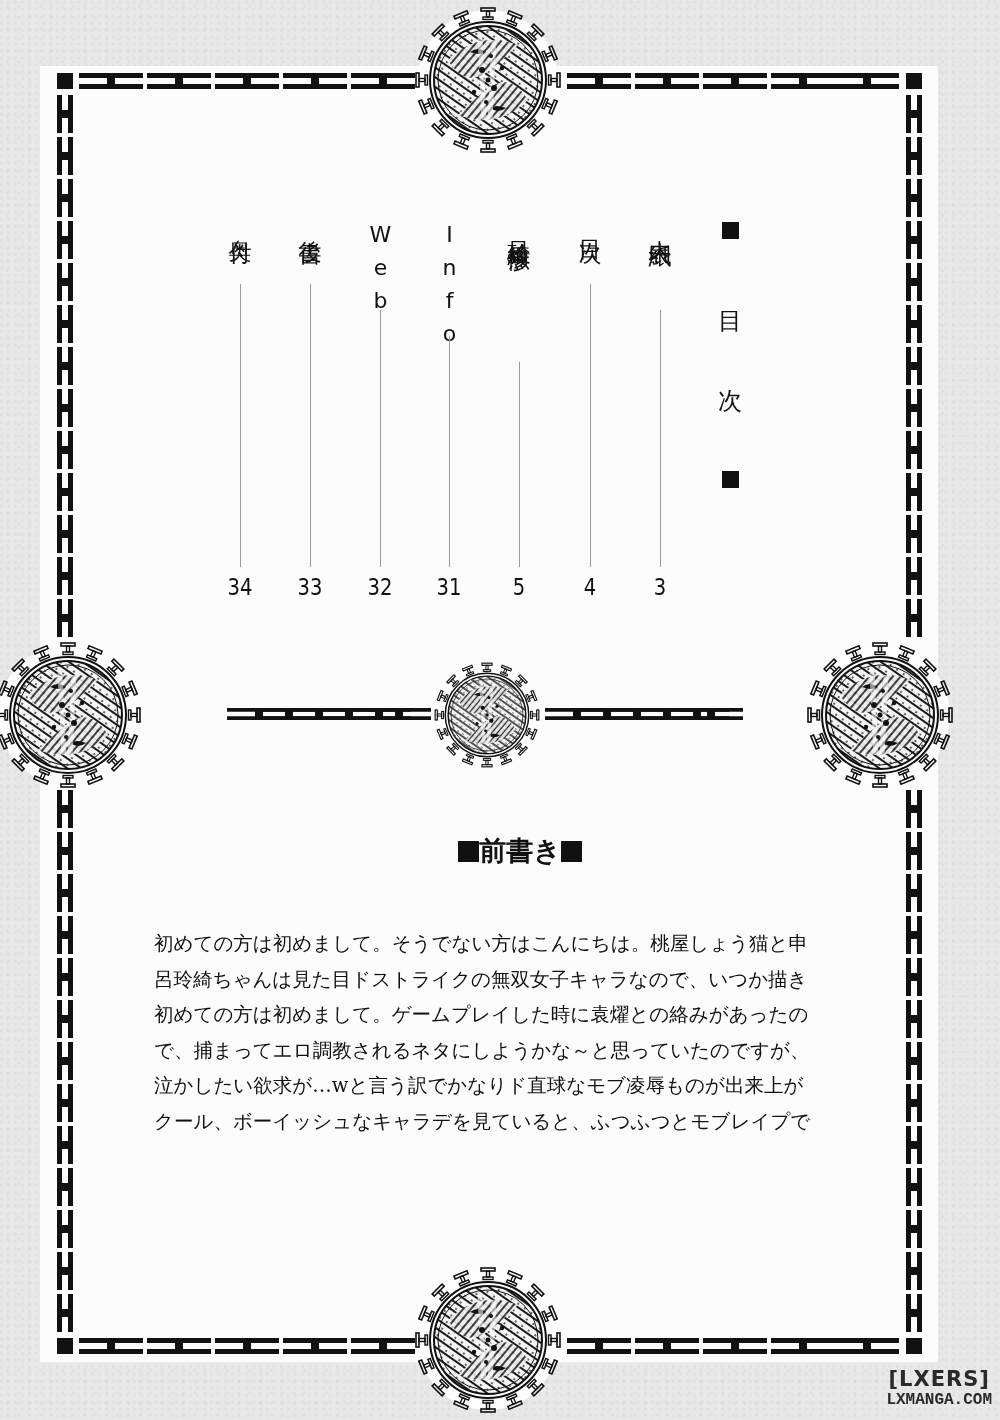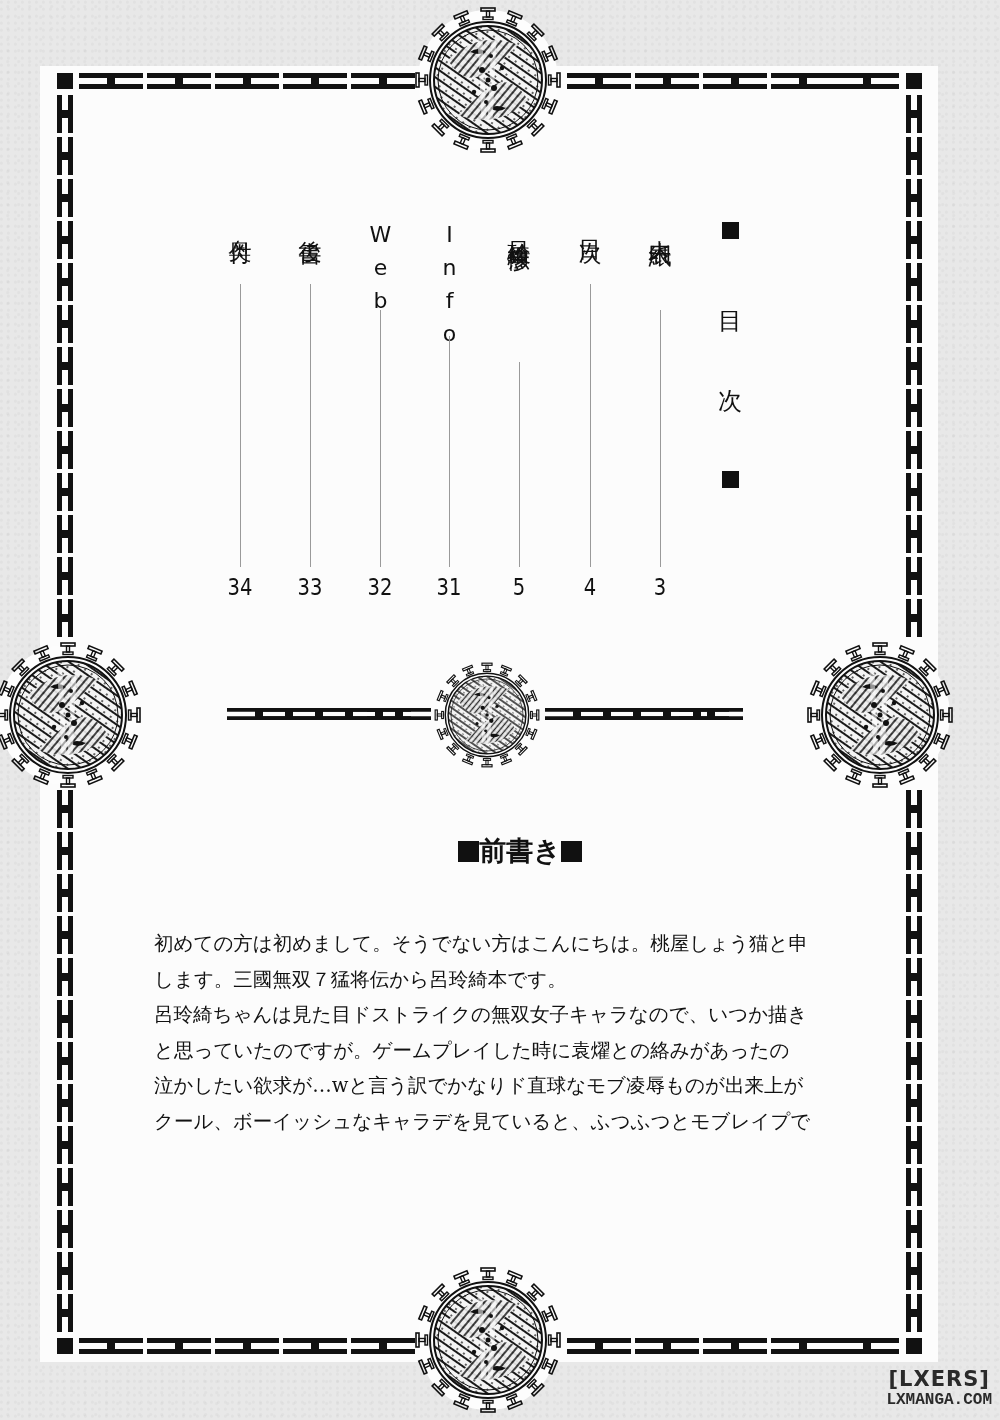--- a/index.html
+++ b/index.html
@@ -310,23 +310,23 @@
 <div class="toc-page" style="left:380px">32</div>
 <div class="toc-page" style="left:310px">33</div>
 <div class="toc-page" style="left:240px">34</div>
 
 <div class="preface-heading">
   <span class="sq"></span><span>前書き</span><span class="sq"></span>
 </div>
 
 <div class="preface-body">
   <p>初めての方は初めまして。そうでない方はこんにちは。桃屋しょう猫と申</p>
-  <p>します。三國無双７猛将伝から呂玲綺本です。</p>
   <p>呂玲綺ちゃんは見た目ドストライクの無双女子キャラなので、いつか描き</p>
-  <p>と思っていたのですが。ゲームプレイした時に袁燿との絡みがあったの</p>
+  <p>初めての方は初めまして。ゲームプレイした時に袁燿との絡みがあったの</p>
+  <p>で、捕まってエロ調教されるネタにしようかな～と思っていたのですが、</p>
   <p>泣かしたい欲求が…wと言う訳でかなりド直球なモブ凌辱ものが出来上が</p>
   <p>クール、ボーイッシュなキャラデを見ていると、ふつふつとモブレイプで</p>
 </div>
 
 <div class="watermark">
   <div class="wm1">[LXERS]</div>
   <div class="wm2">LXMANGA.COM</div>
 </div>
 
 </body></html>

